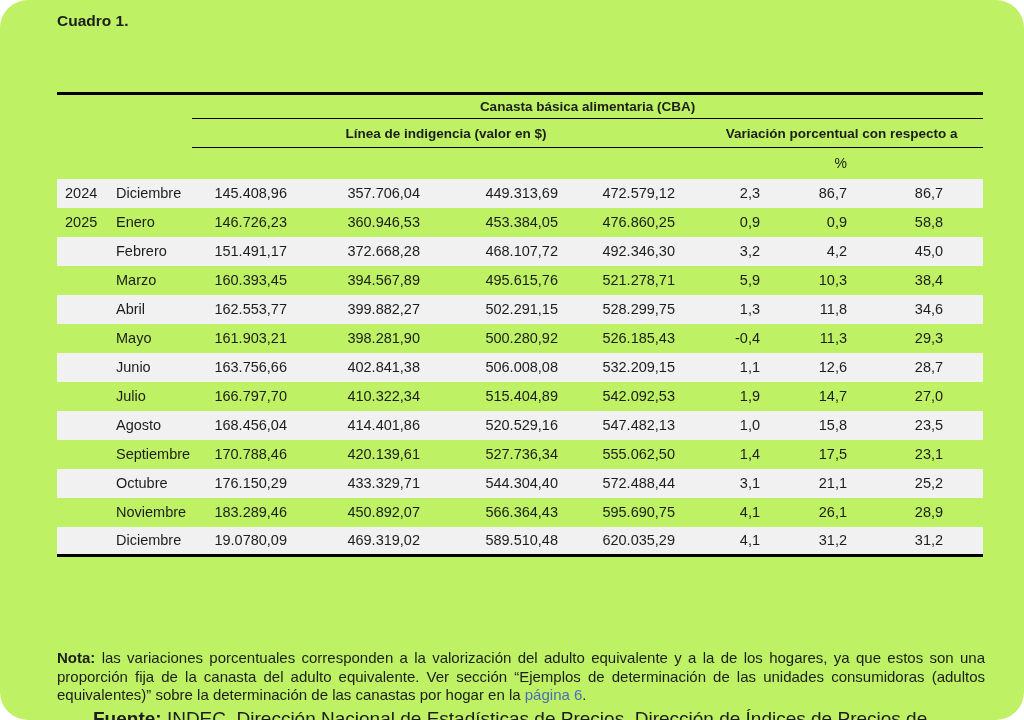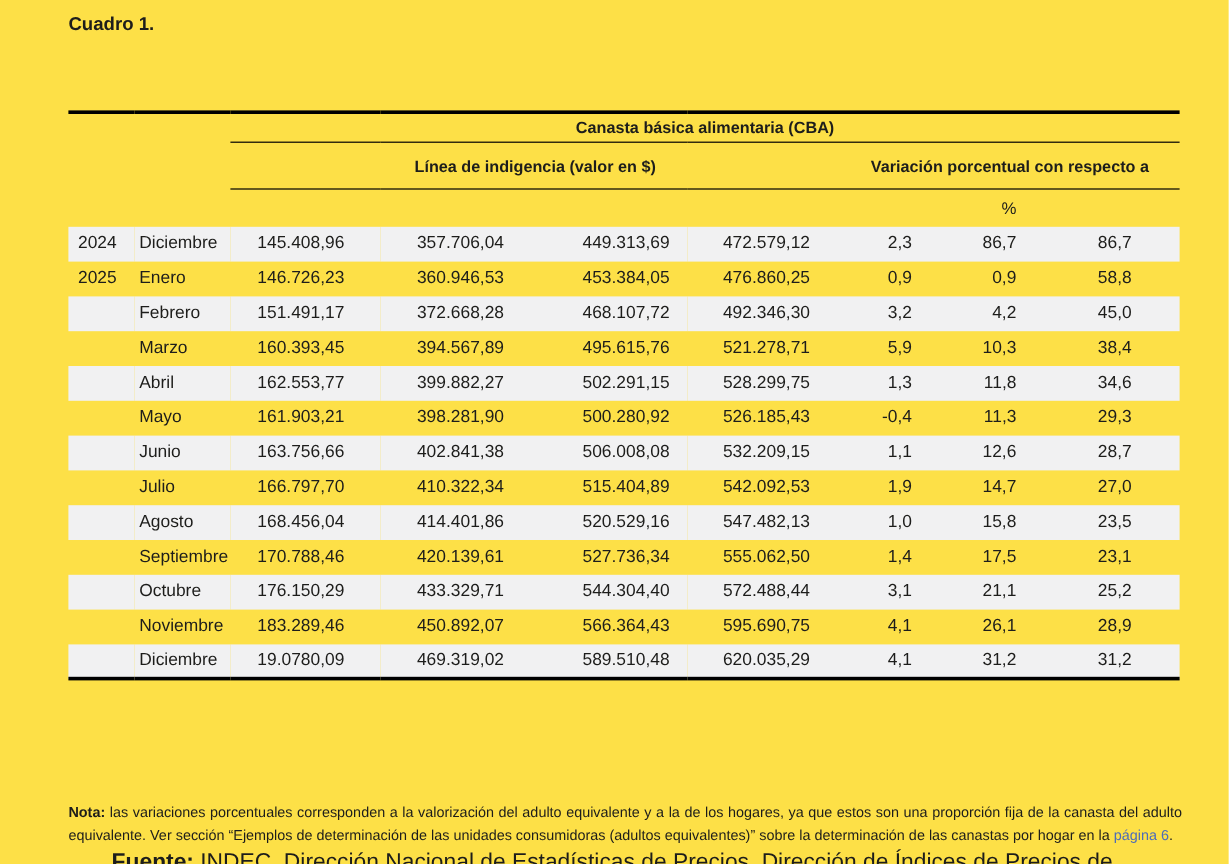--- a/index.html
+++ b/index.html
@@ -1,49 +1,49 @@
 <!DOCTYPE html>
 <html style="--text: #1d1d1b; --stripe: #f1f1f2; --link: #4d6cb8; --rule: #000000;"><head>
 <meta charset="utf-8">
 <style>
   :root { --text:#1d1d1b; --stripe:#f1f1f2; --link:#4d6cb8; --rule:#000000; }
   * { box-sizing:border-box; }
   html,body { margin:0; padding:0; background:#ffffff; }
   body { font-family:"Liberation Sans", sans-serif; color:var(--text); }
-  .page { position:relative; width:1024px; height:720px; background:#fde047; overflow:hidden; }
+  .page { position:relative; width:1024px; height:720px; background:#bef264; overflow:hidden;border-radius:28px; }
 
   .cuadro-label { position:absolute; left:57px; top:12px; font-weight:bold; font-size:15.5px; }
   .title-block { position:absolute; left:215px; top:12px; font-weight:bold; font-size:15.5px; line-height:26px; width:780px; }
 
   table.cba-table { position:absolute; left:57px; top:92px; width:926px; border-collapse:collapse;
                     table-layout:fixed; border-top:3px solid var(--rule); }
   th, td { padding:0; margin:0; vertical-align:middle; font-weight:normal; }
 
   tr.r-cba   { height:25px; }
   tr.r-cba th.cba { border-bottom:1.5px solid var(--rule); text-align:center; font-weight:bold; font-size:13.5px; }
-  tr.r-sub   { height:39px; }
+  tr.r-sub   { height:29px; }
   tr.r-sub th.sub { border-bottom:1.5px solid var(--rule); text-align:center; font-weight:bold; font-size:13.5px; }
   tr.r-cols  { height:68px; }
   tr.r-cols th, tr.r-cols td { border-bottom:3px solid var(--rule); }
   tr.r-cols th.colh { text-align:center; font-weight:bold; font-size:13.5px; line-height:16px; white-space:pre-line; }
   tr.r-unit  { height:31px; font-size:14px; }
 
   tbody tr.data-row { height:29px; font-size:14.5px;margin-left:24px; }
   tbody tr.stripe { background:var(--stripe); }
   tbody tr.data-row:last-child td { border-bottom:3px solid var(--rule); }
 
   .c1 { text-align:left; padding-left:8px; }
   .c2 { text-align:left; padding-left:4px; }
   .num { text-align:right; }
   .p3 { padding-right:30px; } .p4 { padding-right:25px; } .p5 { padding-right:15px; }
   .p6 { padding-right:25px; } .p7 { padding-right:10px; } .p8 { padding-right:33px; }
   .p9 { padding-right:40px; }
   .hs7 { padding-left:12px; } .hs8 { padding-left:12px; }
 
-  .notes  { position:absolute; left:57px; top:656px; width:928px; font-size:12px; line-height:18.5px; text-align:justify; }
+  .notes  { position:absolute; left:57px; top:634px; width:928px; font-size:15px; line-height:18.5px; text-align:justify; }
   .fuente { position:absolute; left:57px; top:689px; width:928px; font-size:19px;padding-left:36px; }
   .lbl { font-weight:bold; }
   .link { color:var(--link); cursor:pointer; }
 </style>
 </head>
 <body>
 
 <div class="page">
 
   <div class="cuadro-label">Cuadro 1.</div>

